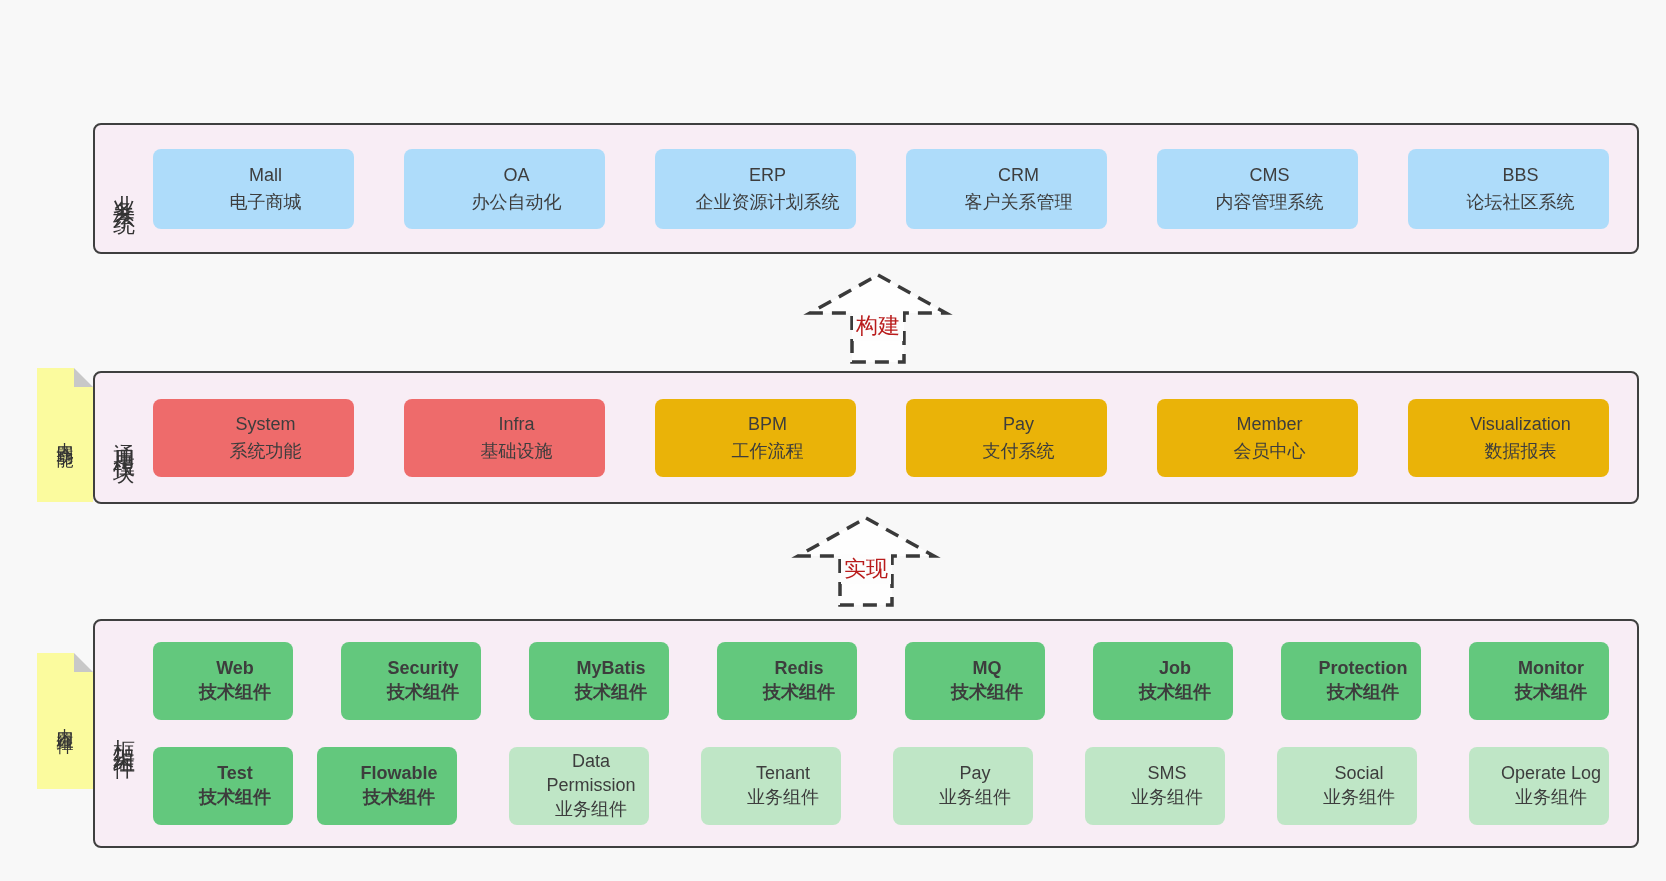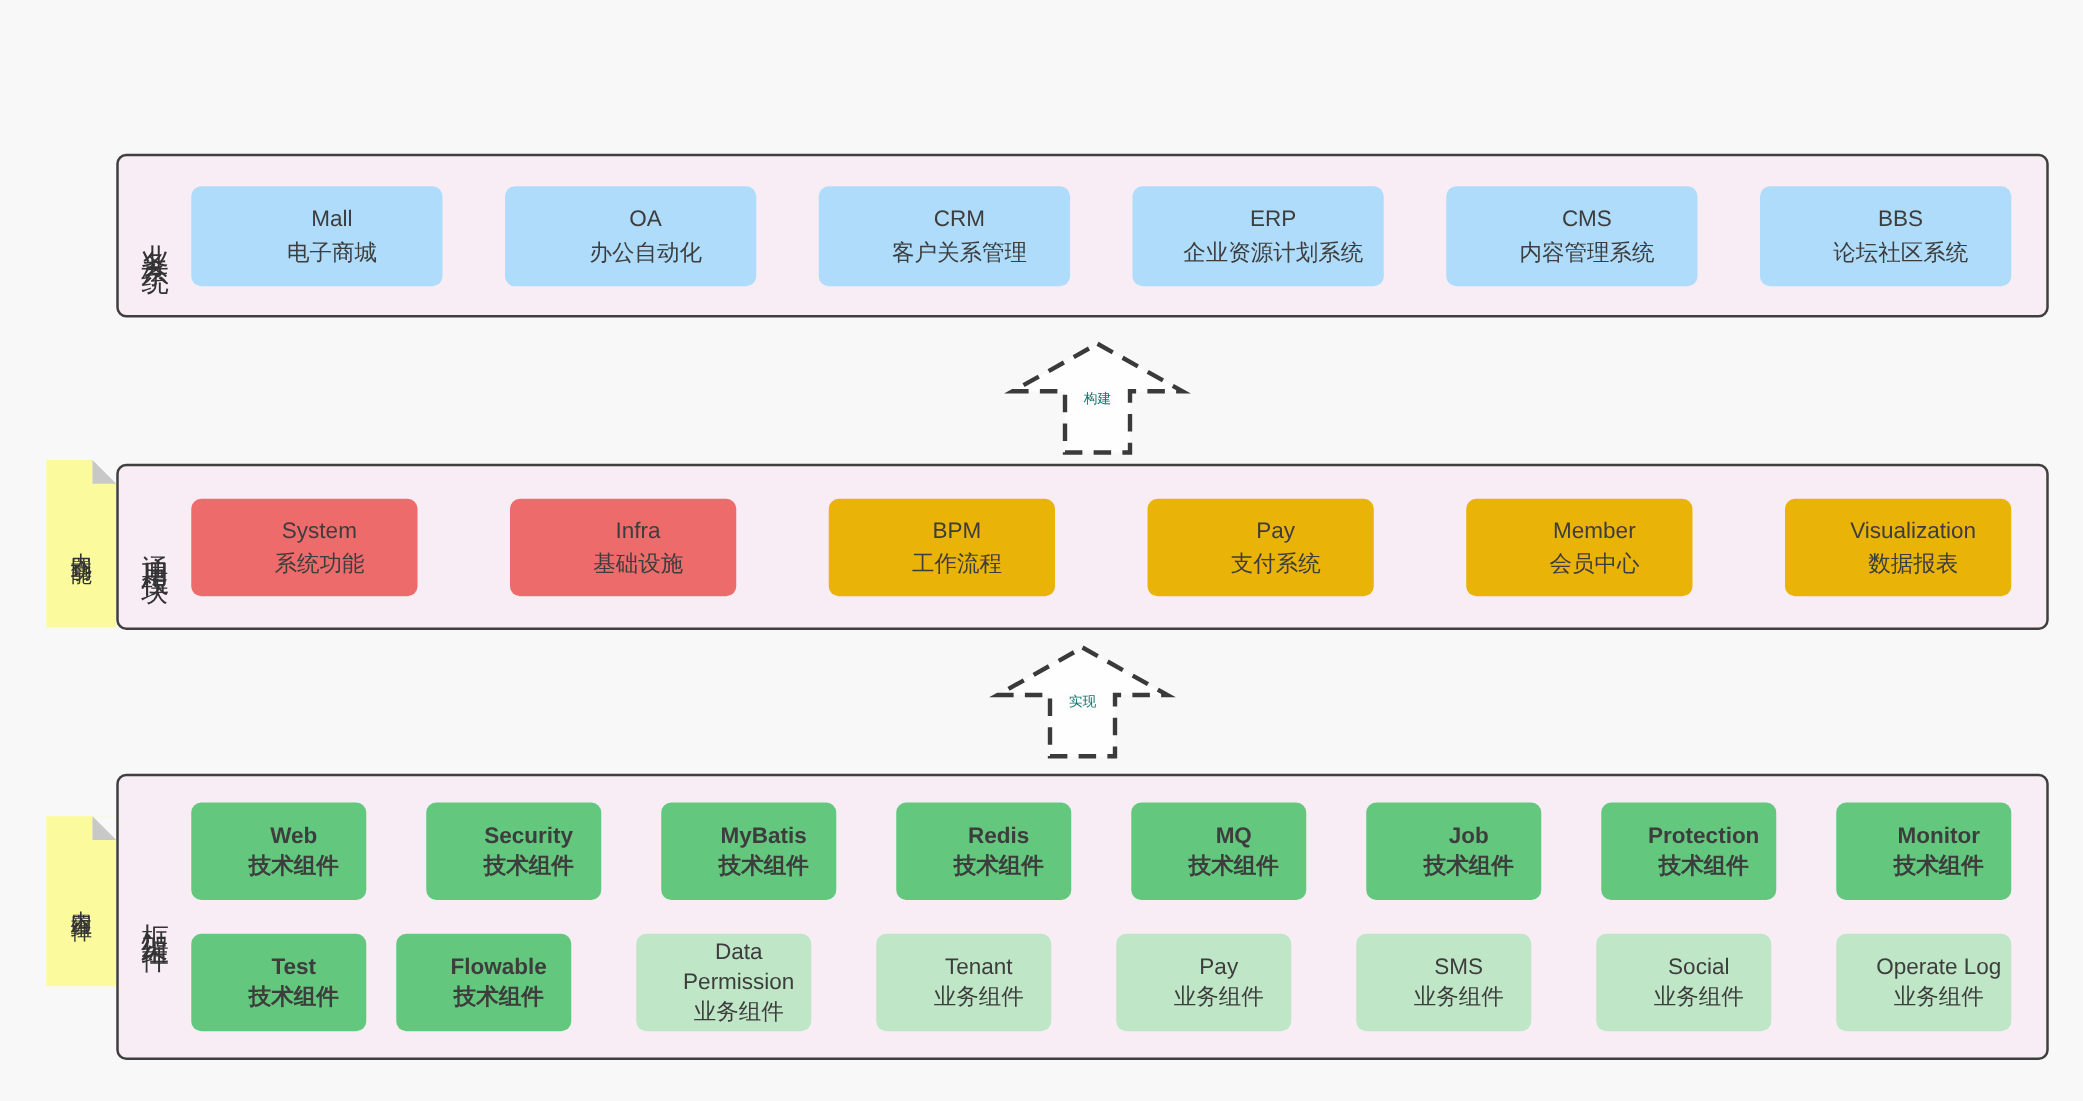--- a/index.html
+++ b/index.html
@@ -26,66 +26,66 @@
     padding-right:28px;box-sizing:border-box;
   }
   .band-content.cols{flex-direction:column;gap:27px;padding-right:0;}
   .grid-row{display:flex;justify-content:space-between;padding-right:28px;}
   .box{
     box-sizing:border-box;border-radius:8px;
     display:flex;flex-direction:column;align-items:center;justify-content:center;
     text-align:center;font-size:18px;line-height:1.45;color:#3d3d3d;padding-left:24px;
   }
   .b1 .box{width:201px;height:80px;}
-  .b2 .box{width:181px;height:78px;}
+  .b2 .box{width:201px;height:78px;}
   .b3 .box{width:140px;height:78px;line-height:1.32;}
   .blue{background:#aedcfa;}
   .red{background:#ee6b6b;}
   .pink{background:#eab308;}
   .gdark{background:#63c87d;font-weight:bold;}
   .glight{background:#bfe6c6;margin-left:28px;}
   .note{
     position:absolute;left:37px;width:56px;background:#fbfb9e;
     display:flex;align-items:center;justify-content:center;
   }
   .note .vtext{font-size:17px;letter-spacing:3px;}
   .note::after{
     content:"";position:absolute;top:0;right:0;width:0;height:0;
     border-top:19px solid #f8f8f8;border-left:19px solid #c8c8c8;
   }
   .arrow{position:absolute;width:160px;height:95px;}
   .arrow svg{position:absolute;left:0;top:0;}
   .arrow-label{
     position:absolute;left:50%;top:40px;transform:translateX(-50%);
-    background:#fdfdfd;padding:0 3px;font-size:11px;color:#0f766e;white-space:nowrap;
+    background:#fdfdfd;padding:0 3px;font-size:22px;color:#b91c1c;white-space:nowrap;
   }
 </style>
 </head>
 <body>
 
 <section class="band b1" style="top:123px;height:131px;">
   <div class="band-label">
     <span class="vtext">业务系统</span>
   </div>
   <div class="band-content">
     <div class="box blue">
       <div>Mall</div>
       <div>电子商城</div>
     </div>
     <div class="box blue">
       <div>OA</div>
       <div>办公自动化</div>
     </div>
     <div class="box blue">
+      <div>ERP</div>
+      <div>企业资源计划系统</div>
+    </div>
+    <div class="box blue">
       <div>CRM</div>
       <div>客户关系管理</div>
-    </div>
-    <div class="box blue">
-      <div>ERP</div>
-      <div>企业资源计划系统</div>
     </div>
     <div class="box blue">
       <div>CMS</div>
       <div>内容管理系统</div>
     </div>
     <div class="box blue">
       <div>BBS</div>
       <div>论坛社区系统</div>
     </div>
   </div>

